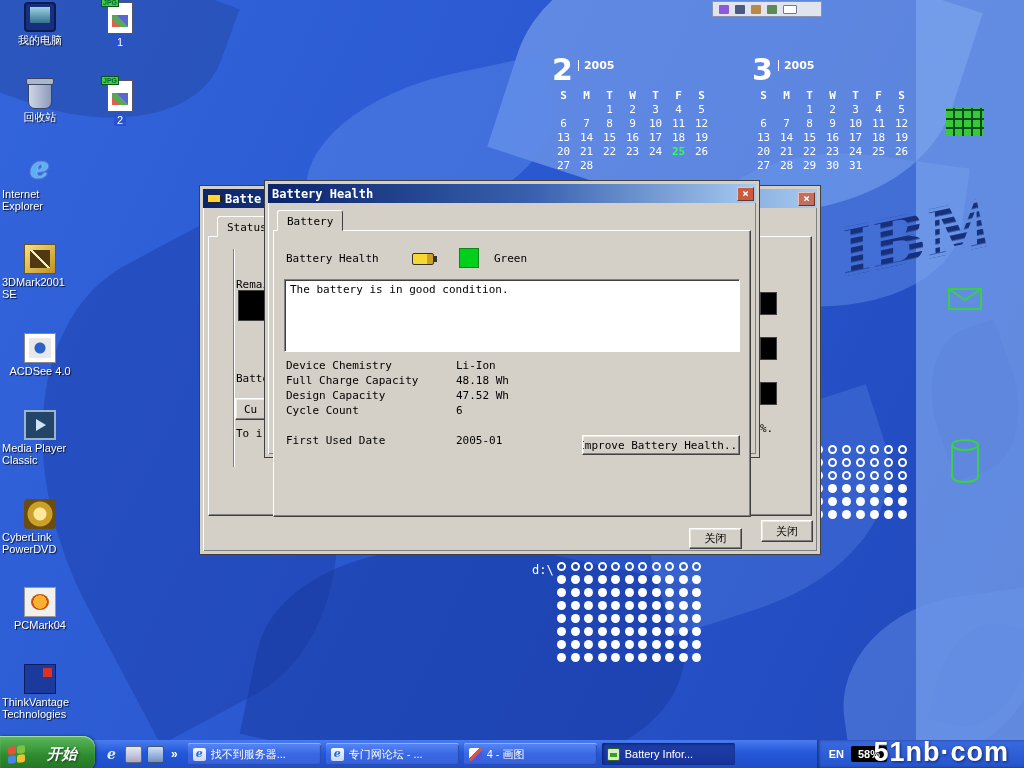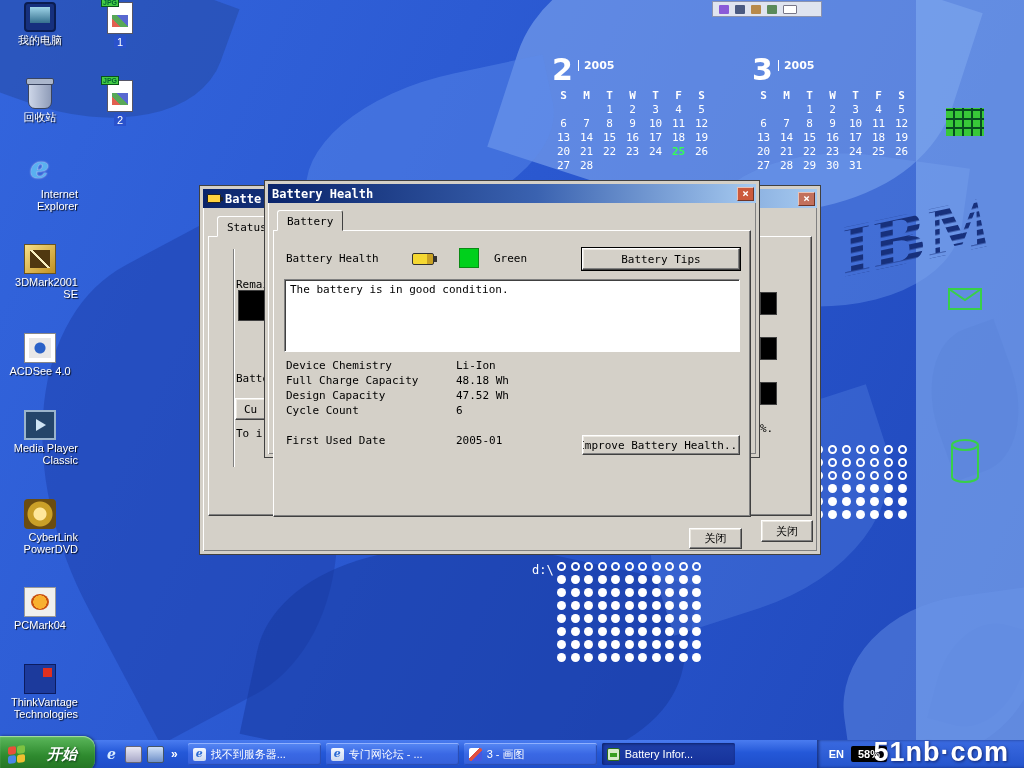--- a/index.html
+++ b/index.html
@@ -37,21 +37,21 @@
 
   #mini-toolbar{position:absolute;left:712px;top:1px;width:110px;height:16px;z-index:3;background:#dfe4ef;
     border:1px solid #8a93b0;display:flex;align-items:center;gap:6px;padding:0 6px}
   .mt-ico{width:10px;height:9px;border-radius:1px}
   .mt1{background:#8a5ad8}.mt2{background:#4a5a80}.mt3{background:#b88a4a}.mt4{background:#5a8a5a}
   .mt5{background:#fff;border:1px solid #778;width:14px}
 
   
   #desktop-icons{position:absolute;left:2px;top:2px;width:76px;height:718px;display:flex;flex-direction:column;justify-content:space-between;z-index:2}
   .desk-icon{width:76px;display:flex;flex-direction:column;align-items:center;gap:2px;cursor:pointer}
-  .desk-lbl{font:11px "Liberation Sans",sans-serif;color:#fff;text-align:right;text-shadow:1px 1px 1px rgba(0,0,0,.85);line-height:12px}
+  .desk-lbl{font:11px "Liberation Sans",sans-serif;color:#fff;text-align:left;text-shadow:1px 1px 1px rgba(0,0,0,.85);line-height:12px}
   .ico{width:32px;height:30px;position:relative;flex:none}
   .ico-my-computer{background:#16307e;border-radius:4px;border:2px solid #0a1c50}
   .ico-my-computer::after{content:"";position:absolute;inset:3px 4px 7px 4px;background:linear-gradient(#9fd4e8,#35708e)}
   .ico-recycle-bin{width:24px;background:linear-gradient(90deg,#cdd6e8,#8f9cb8);border-radius:3px 3px 7px 7px;border:1px solid #3a4560;margin:0 4px}
   .ico-recycle-bin::before{content:"";position:absolute;left:-3px;right:-3px;top:-2px;height:5px;background:#aab6cc;border:1px solid #3a4560;border-radius:2px}
   .ico-internet-explorer::after{content:"e";position:absolute;left:6px;top:-6px;font:italic bold 30px "DejaVu Serif",serif;color:#5ab0f0;text-shadow:0 0 2px #fff}
   .ico-3dmark2001{background:linear-gradient(135deg,#f8e088,#c09020);border:1px solid #6a5420}
   .ico-3dmark2001::after{content:"";position:absolute;inset:5px;background:linear-gradient(45deg,#503810 0 45%,#f8f0c0 45% 55%,#503810 55%)}
   .ico-acdsee{background:#fff;border:1px solid #888}
   .ico-acdsee::after{content:"";position:absolute;inset:4px;background:radial-gradient(circle at 50% 50%,#2a62c8 0 5px,#e8e8e8 6px)}
@@ -537,21 +537,20 @@
   <div class="titlebar">
     <span class="tb-text">Battery Health</span>
     <span class="close-btn hot">×</span>
   </div>
   <div class="tab" style="left:9px;top:26px">Battery</div>
   <div class="tab-panel" style="left:5px;top:46px;width:478px;height:287px">
     <span class="lbl" style="left:12px;top:21px">Battery Health</span>
     <span class="bat-ico"></span>
     <span class="status-square" style="background: rgb(0, 208, 28);"></span>
     <span class="lbl" style="left:220px;top:21px">Green</span>
-    <button class="btn95 default" style="left:308px;top:17px;width:158px;height:22px">Battery Tips</button>
     <div class="sunken" style="left:10px;top:48px;width:456px;height:73px">
       <span>The battery is in good condition.</span>
     </div>
     <div id="bh-fields">
         <div class="field-row"><span class="f-label">Device Chemistry</span><span class="f-value">Li-Ion</span></div>
         <div class="field-row"><span class="f-label">Full Charge Capacity</span><span class="f-value">48.18 Wh</span></div>
         <div class="field-row"><span class="f-label">Design Capacity</span><span class="f-value">47.52 Wh</span></div>
         <div class="field-row"><span class="f-label">Cycle Count</span><span class="f-value">6</span></div>
       </div>
     <div class="field-row" id="first-used">
@@ -583,21 +582,21 @@
       <div class="task-btn">
         <span class="tb-ico tbico-ie"></span>
         <span class="tb-lbl">找不到服务器...</span>
       </div>
       <div class="task-btn">
         <span class="tb-ico tbico-ie"></span>
         <span class="tb-lbl">专门网论坛 - ...</span>
       </div>
       <div class="task-btn">
         <span class="tb-ico tbico-paint"></span>
-        <span class="tb-lbl">3 - 画图</span>
+        <span class="tb-lbl">4 - 画图</span>
       </div>
       <div class="task-btn active">
         <span class="tb-ico tbico-battery"></span>
         <span class="tb-lbl">Battery Infor...</span>
       </div>
     </div>
   <div id="tray">
     <span id="tray-lang">EN</span>
     <span id="tray-batt">58%</span>
     <span id="tray-spacer"></span>

